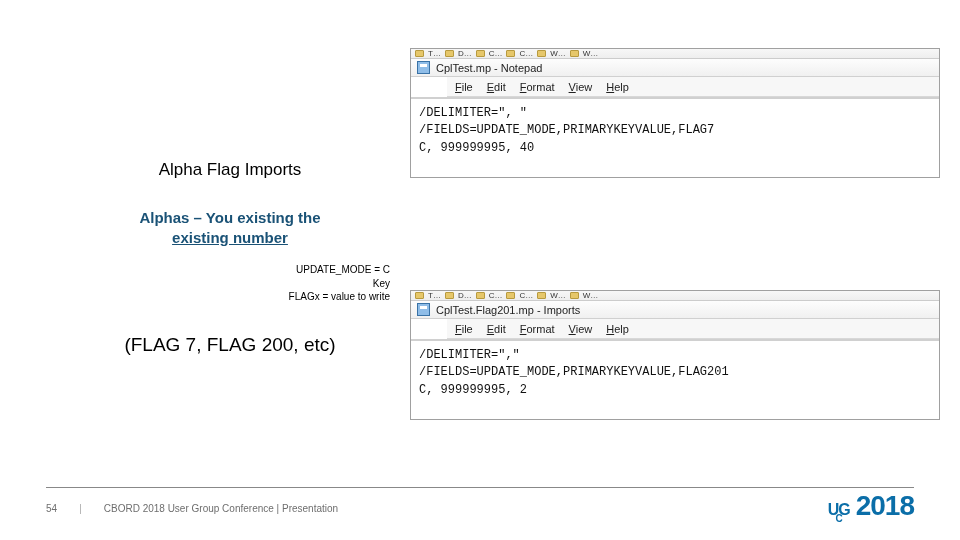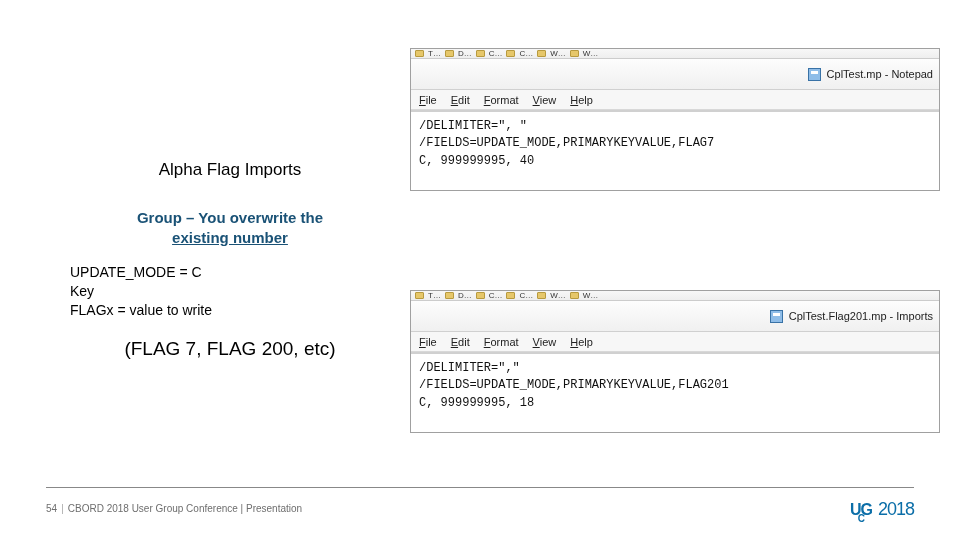--- a/index.html
+++ b/index.html
@@ -3,61 +3,61 @@
 <meta charset="utf-8">
 <style>
   * { box-sizing: border-box; margin: 0; padding: 0; }
   html, body { width: 960px; height: 540px; font-family: Arial, Helvetica, sans-serif; background: #fff; color: #000; }
   .slide { position: relative; width: 960px; height: 540px; }
 
   .left-col { position: absolute; left: 70px; top: 160px; width: 320px; }
   .title1 { font-size: 17px; font-weight: normal; margin-bottom: 28px; text-align: center; }
   .subtitle { font-size: 15px; font-weight: bold; color: #1a5276; text-align: center; margin-bottom: 16px; line-height: 1.3; }
   .subtitle .underline { text-decoration: underline; }
-  .body1 { font-size: 14px; text-align: left; line-height: 1.35; margin-bottom: 18px; }
+  .body1 { font-size: 10px; text-align: right; line-height: 1.35; margin-bottom: 30px; }
   .body2 { font-size: 19px; text-align: center; }
 
   .notepad { position: absolute; background: #fff; border: 1px solid #a0a0a0; font-family: 'Segoe UI', Arial, sans-serif; }
   .np-top { position: absolute; left: 410px; top: 48px; width: 530px; }
   .np-bot { position: absolute; left: 410px; top: 290px; width: 530px; }
 
   .np-frag { height: 10px; background: linear-gradient(#f7f7f7,#eee); border-bottom: 1px solid #ccc; display:flex; align-items:center; gap:4px; padding:0 4px; overflow:hidden;}
   .np-frag .fi { width:9px; height:7px; background:#e6c76a; border:1px solid #b89a3e; border-radius:1px; display:inline-block;}
   .np-frag .ft { font-size:8px; color:#333; }
 
-  .np-titlebar { height: 31px; display: flex; align-items: center; padding: 0 6px; background: linear-gradient(#fdfdfd,#f0f0f0); border-bottom: 1px solid #d0d0d0; gap:6px;justify-content:flex-end;}
+  .np-titlebar { height: 18px; display: flex; align-items: center; padding: 0 6px; background: linear-gradient(#fdfdfd,#f0f0f0); border-bottom: 1px solid #d0d0d0; gap:6px;}
   .np-icon { width:13px; height:13px; background:#8fbde8; border:1px solid #3972a6; display:inline-block; position:relative;}
   .np-icon::after{content:""; position:absolute; left:2px; top:2px; right:2px; height:3px; background:#fff;}
   .np-titlebar .t { font-size: 11px; color:#222; }
 
-  .np-menu { height: 20px; display: flex; align-items: center; gap: 14px; padding: 0 8px; font-size: 11px; color:#222; border-bottom:1px solid #d8d8d8; background:#f7f7f7;}
+  .np-menu { height: 20px; display: flex; align-items: center; gap: 14px; padding: 0 8px; font-size: 11px; color:#222; border-bottom:1px solid #d8d8d8; background:#f7f7f7;margin-left:36px;}
   .np-menu span { cursor: default; }
   .np-menu span::first-letter { text-decoration: underline; }
 
   .np-sep { height:2px; background:#f0f0f0; border-top:1px solid #d0d0d0; border-bottom:1px solid #d0d0d0;}
 
   .np-body { padding: 6px 8px 20px; font-family: Consolas, 'Courier New', monospace; font-size: 12px; color:#111; line-height:1.45; white-space: pre; min-height:70px;}
   .hr { position: absolute; left: 46px; right: 46px; bottom: 52px; height:1px; background:#888;}
-  .foot-left { position:absolute; left:46px; bottom:26px; font-size:10px; color:#6e6e6e; display:flex; align-items:center; gap:4px;}
+  .foot-left { position:absolute; left:46px; bottom:26px; font-size:10px; color:#6e6e6e; display:flex; align-items:center; gap:22px;}
   .foot-left .sep { color:#aaa; }
 
   .logo { position:absolute; right:46px; bottom:18px; display:flex; align-items:baseline; gap:6px; }
   .logo .ugc { display:flex; flex-direction:column; align-items:center; line-height:0.7; }
   .logo .ugc .u { font-size:16px; font-weight:900; color:#0b6ea8; letter-spacing:-1px;}
   .logo .ugc .gc{ font-size:10px; font-weight:900; color:#0b6ea8; letter-spacing:-1px;}
-  .logo .year { font-size:18px; font-weight:400; color:#0b6ea8; letter-spacing:-1px; font-family: Arial, Helvetica, sans-serif;}
+  .logo .year { font-size:28px; font-weight:700; color:#0b6ea8; letter-spacing:-1px; font-family: Arial, Helvetica, sans-serif;}
 </style>
 </head>
 <body>
 <div class="slide">
 
   <div class="left-col">
     <div class="title1">Alpha Flag Imports</div>
     <div class="subtitle">
-      <span>Group – You overwrite the</span><br>
+      <span>Alphas – You existing the</span><br>
       <span class="underline">existing number</span>
     </div>
     <div class="body1">
       <span>UPDATE_MODE = C</span><br>
       <span>Key</span><br>
       <span>FLAGx = value to write</span>
     </div>
     <div class="body2">(FLAG 7, FLAG 200, etc)</div>
   </div>
 
@@ -115,21 +115,21 @@
     <div class="np-menu">
       <span>File</span>
       <span>Edit</span>
       <span>Format</span>
       <span>View</span>
       <span>Help</span>
     </div>
     <div class="np-sep"></div>
     <div class="np-body"><span>/DELIMITER=","</span>
 <span>/FIELDS=UPDATE_MODE,PRIMARYKEYVALUE,FLAG201</span>
-<span>C, 999999995, 18</span></div>
+<span>C, 999999995, 2</span></div>
   </div>
 
   <div class="hr"></div>
   <div class="foot-left">
     <span>54</span>
     <span class="sep">|</span>
     <span>CBORD 2018 User Group Conference | Presentation</span>
   </div>
   <div class="logo">
     <div class="ugc">

